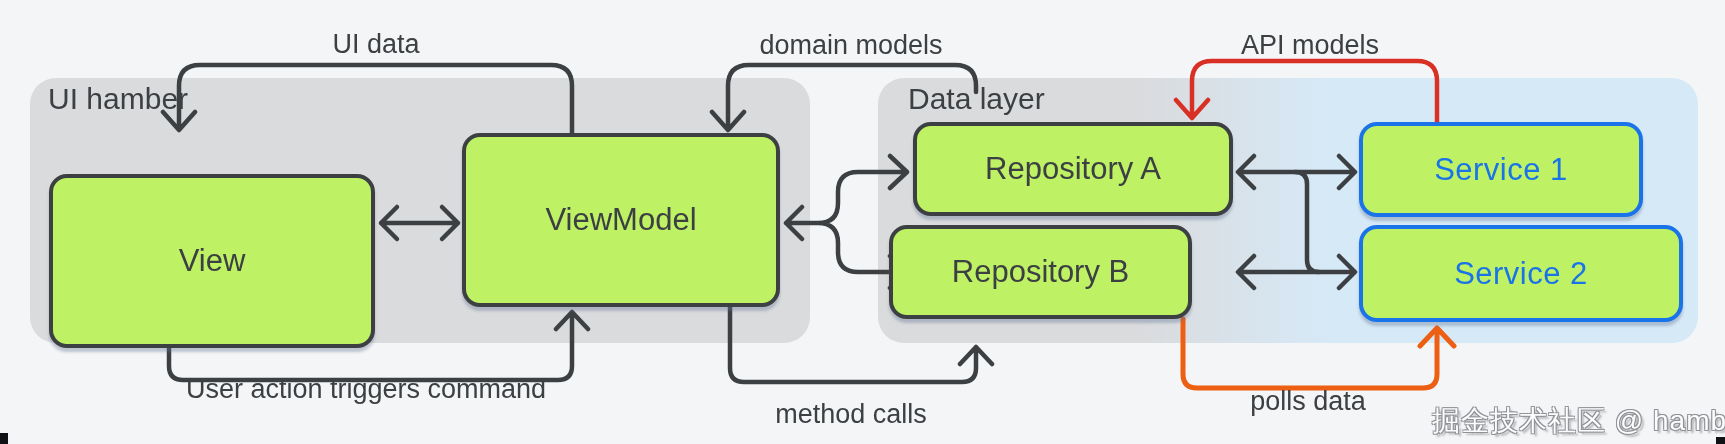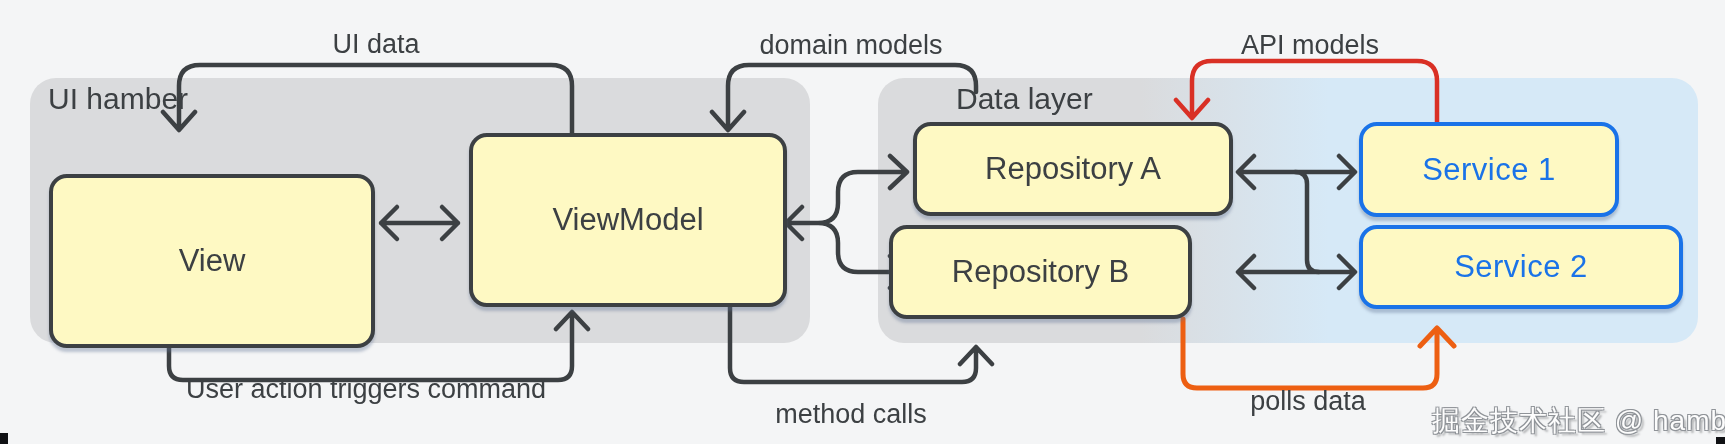--- a/index.html
+++ b/index.html
@@ -16,21 +16,21 @@
   }
   .panel-label{
     position:absolute;font-size:30px;color:var(--ink);line-height:1;white-space:nowrap;
   }
   svg.wires{position:absolute;left:0;top:0;z-index:2;}
   svg.wires path{fill:none;stroke-linecap:round;stroke-linejoin:round;}
   .wire-dark{stroke:var(--arrow-dark);stroke-width:4.5px;}
   .wire-red{stroke:var(--arrow-red);stroke-width:4.5px;}
   .wire-orange{stroke:var(--arrow-orange);stroke-width:5px;}
   .node{
-    position:absolute;z-index:3;box-sizing:border-box;background:#fef9c3;
+    position:absolute;z-index:3;box-sizing:border-box;background:#bef264;
     border:4px solid var(--ink);border-radius:18px;
     display:flex;align-items:center;justify-content:center;
     font-size:31px;color:var(--ink);white-space:nowrap;
     box-shadow:0 4px 3px rgba(96,116,146,.38);
   }
   .node.service{border-color:var(--accent-blue);color:var(--accent-blue);letter-spacing:.5px;}
   .edge-label{
     position:absolute;z-index:4;font-size:27px;color:var(--ink);
     transform:translateX(-50%);white-space:nowrap;line-height:1;
   }
@@ -45,21 +45,21 @@
 </style>
 </head>
 <body>
 
 <div class="stage">
 
   <div class="panel ui"></div>
   <div class="panel data"></div>
 
   <div class="panel-label" style="left:48px;top:84px;">UI hamber</div>
-  <div class="panel-label" style="left:908px;top:84px;margin-left:48px;">Data layer</div>
+  <div class="panel-label" style="left:908px;top:84px;">Data layer</div>
 
   <svg class="wires" width="1725" height="444" viewBox="0 0 1725 444">
 
     <path class="wire-dark" d="M572 133 L572 86 Q572 65 551 65 L200 65 Q179 65 179 86 L179 129 M163 112 L179 130 L195 112"></path>
 
     <path class="wire-dark" d="M976 92 L976 86 Q976 65 955 65 L749 65 Q728 65 728 86 L728 129 M712 112 L728 130 L744 112"></path>
 
     <path class="wire-dark" d="M381 223 L458 223 M397 207 L381 223 L397 239 M442 207 L458 223 L442 239"></path>
 
     <path class="wire-dark" d="M169 308 L169 366 Q169 380 183 380 L558 380 Q572 380 572 366 L572 313 M556 329 L572 312 L588 329"></path>
@@ -75,25 +75,25 @@
     <path class="wire-dark" d="M1241 272 L1352 272 M1254 256 L1238 272 L1254 288 M1339 256 L1355 272 L1339 288"></path>
 
     <path class="wire-dark" d="M1295 172 Q1307 172 1307 184 L1307 260 Q1307 272 1319 272"></path>
 
     <path class="wire-red" d="M1437 122 L1437 81 Q1437 61 1417 61 L1212 61 Q1192 61 1192 81 L1192 116 M1176 100 L1192 118 L1208 100"></path>
 
     <path class="wire-orange" d="M1183 319 L1183 374 Q1183 388 1197 388 L1423 388 Q1437 388 1437 374 L1437 330 M1420 346 L1437 328 L1454 346"></path>
   </svg>
 
   <div class="node" style="left:49px;top:134px;width:326px;height:174px;margin-top:40px;">View</div>
-  <div class="node" style="left:462px;top:133px;width:318px;height:174px;margin-left:7px;">ViewModel</div>
+  <div class="node" style="left:462px;top:133px;width:318px;height:174px;">ViewModel</div>
   <div class="node" style="left:913px;top:122px;width:320px;height:94px;">Repository A</div>
   <div class="node" style="left:889px;top:225px;width:303px;height:94px;">Repository B</div>
-  <div class="node service" style="left:1359px;top:122px;width:260px;height:95px;">Service 1</div>
-  <div class="node service" style="left:1359px;top:225px;width:324px;height:84px;">Service 2</div>
+  <div class="node service" style="left:1359px;top:122px;width:284px;height:95px;">Service 1</div>
+  <div class="node service" style="left:1359px;top:225px;width:324px;height:97px;">Service 2</div>
 
   <div class="edge-label" style="left:376px;top:31px;">UI data</div>
   <div class="edge-label" style="left:851px;top:32px;">domain models</div>
   <div class="edge-label" style="left:1310px;top:32px;">API models</div>
   <div class="edge-label" style="left:366px;top:376px;">User action triggers command</div>
   <div class="edge-label" style="left:851px;top:401px;">method calls</div>
   <div class="edge-label" style="left:1308px;top:388px;text-align:right;">polls data</div>
 
   <div class="watermark">掘金技术社区 @ hamber</div>
   <div class="corner-mark bl"></div>

